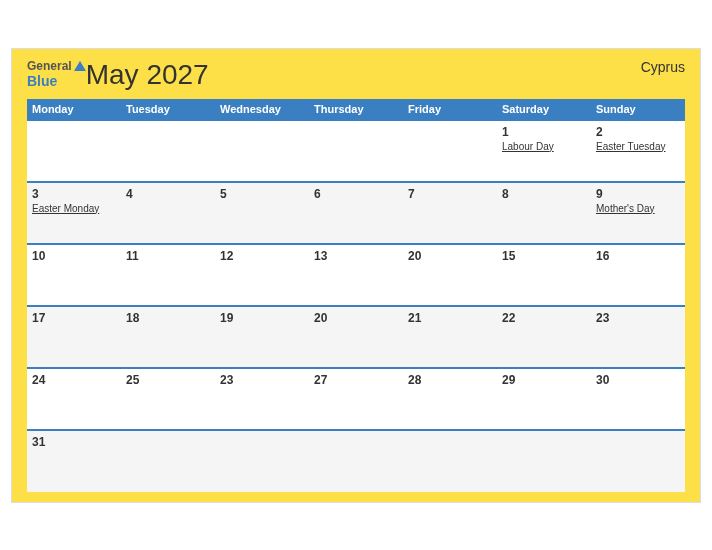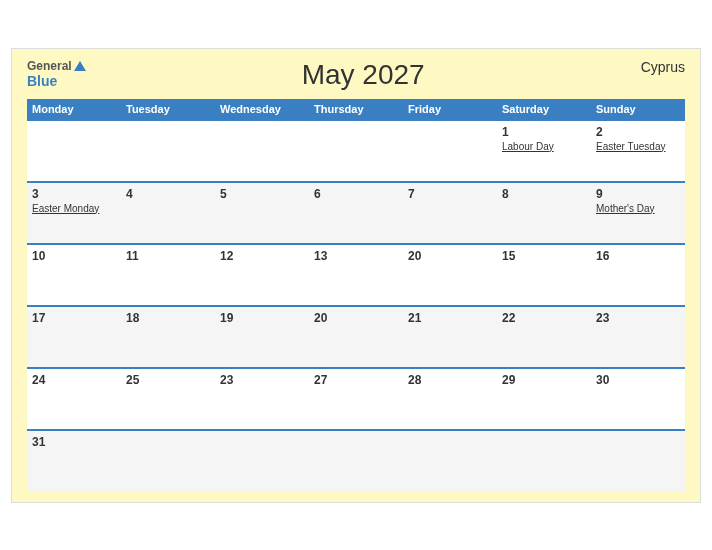--- a/index.html
+++ b/index.html
@@ -7,21 +7,21 @@
       width: 712px;
       height: 550px;
       background: #fff;
       font-family: Arial, sans-serif;
       display: flex;
       justify-content: center;
       align-items: center;
     }
     .calendar-wrapper {
       width: 690px;
-      background: #fef9c3;
+      background: #fde047;
       border: 1px solid #ddd;
       padding: 10px 15px 10px 15px;
     }
     .header {
       display: flex;
       justify-content: space-between;
       align-items: flex-start;
       margin-bottom: 8px;
     }
     .logo {
@@ -47,21 +47,21 @@
       border-left: 6px solid transparent;
       border-right: 6px solid transparent;
       border-bottom: 10px solid #3a7fc1;
       margin-left: 2px;
       vertical-align: middle;
     }
     .month-title {
       font-size: 28px;
       color: #333;
       font-weight: normal;
-      text-align: center;
+      text-align: left;
       flex: 1;
     }
     .country {
       font-size: 14px;
       color: #333;
       font-weight: normal;
       text-align: right;
     }
     .calendar-table {
       width: 100%;

